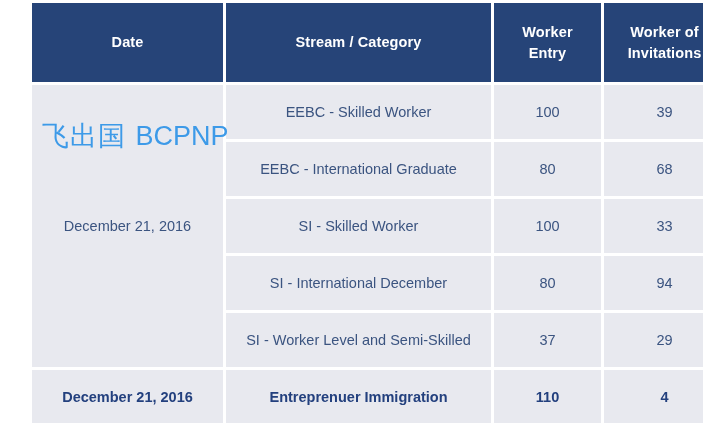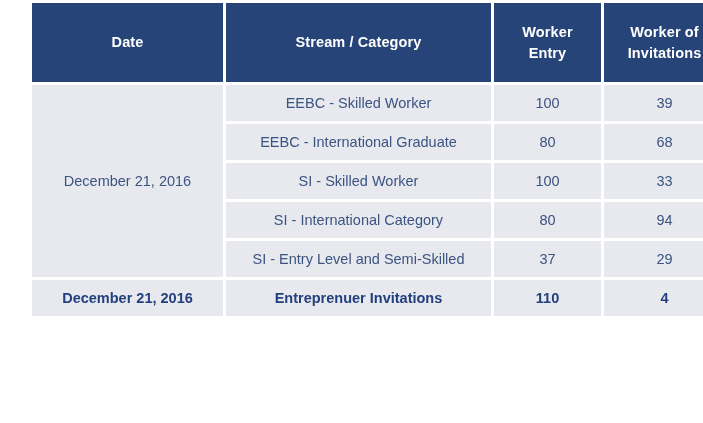--- a/index.html
+++ b/index.html
@@ -52,21 +52,21 @@
     border: 0;
     letter-spacing: 0.1px;
   }
 
   td.cell {
     background: #e8e9ef;
     color: #3b5480;
     font-size: 14.5px;
     text-align: center;
     vertical-align: middle;
-    height: 36px;
+    height: 54px;
     padding: 0 6px;
     border: 0;
   }
   td.cell.date-merged {
     vertical-align: middle;
     font-size: 14.5px;
   }
   tr.bold-row td.cell {
     font-weight: bold;
     color: #23407e;
@@ -127,33 +127,34 @@
         <td class="cell">EEBC - International Graduate</td>
         <td class="cell">80</td>
         <td class="cell">68</td>
       </tr>
       <tr>
         <td class="cell">SI - Skilled Worker</td>
         <td class="cell">100</td>
         <td class="cell">33</td>
       </tr>
       <tr>
-        <td class="cell">SI - International Category</td>
+        <td class="cell">SI - International December</td>
         <td class="cell">80</td>
         <td class="cell">94</td>
       </tr>
       <tr>
-        <td class="cell">SI - Entry Level and Semi-Skilled</td>
+        <td class="cell">SI - Worker Level and Semi-Skilled</td>
         <td class="cell">37</td>
         <td class="cell">29</td>
       </tr>
       <tr class="bold-row">
         <td class="cell">December 21, 2016</td>
-        <td class="cell">Entreprenuer Invitations</td>
+        <td class="cell">Entreprenuer Immigration</td>
         <td class="cell">110</td>
         <td class="cell">4</td>
       </tr>
 
     </tbody>
   </table>
 
+  <div class="watermark"><span>飞出国</span> <span class="wm-latin">BCPNP</span></div>
 
 </div>
 
 </body></html>

